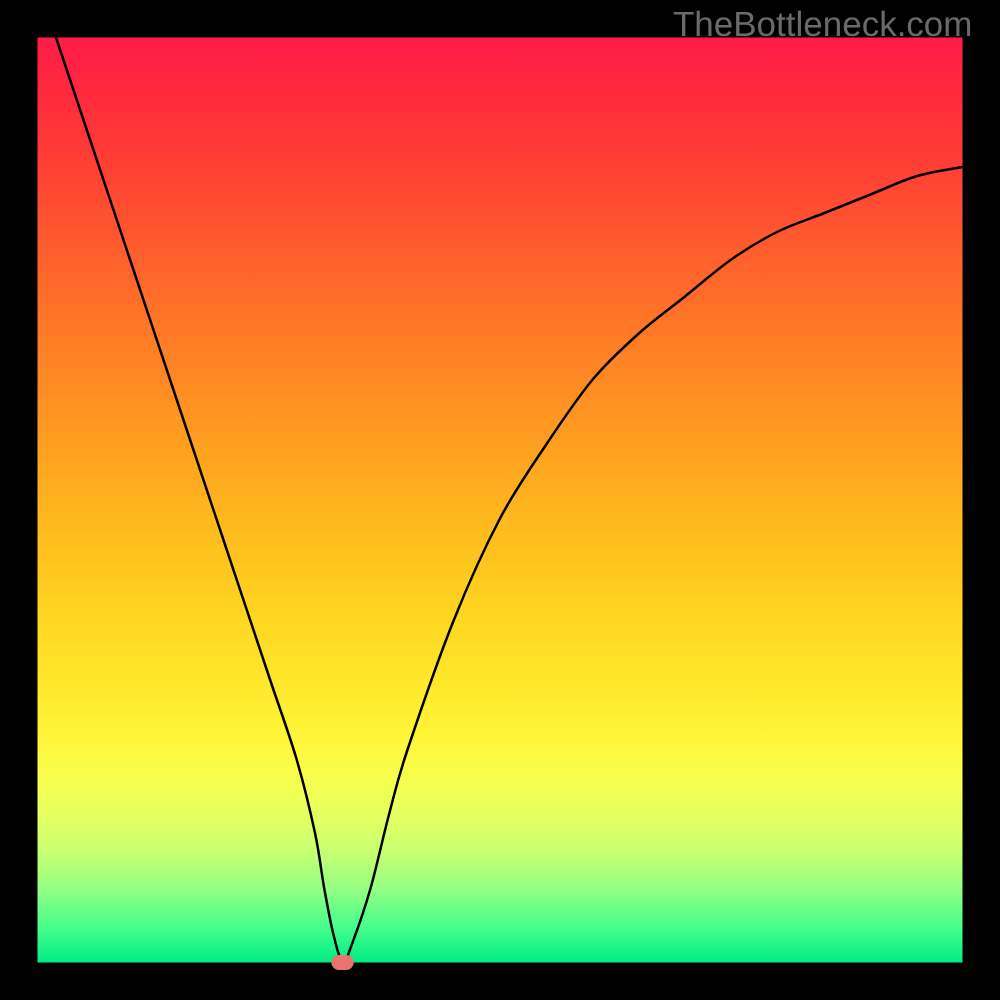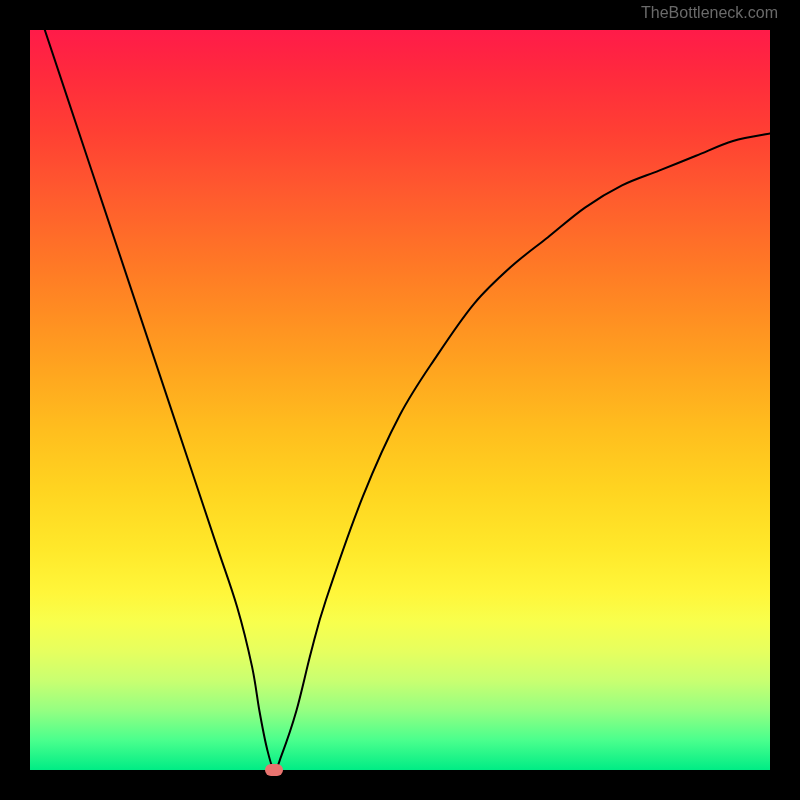--- a/index.html
+++ b/index.html
@@ -41,21 +41,21 @@
       #94ff82 92%,
       #4aff8d 96%,
       #00ec85 100%
     );
   }
   .watermark {
     position: absolute;
     top: 4px;
     right: 22px;
     color: #6a6a6a;
-    font-size: 16px;
+    font-size: 28px;
     font-weight: 400;
     letter-spacing: 0px;
   }
   svg.curve {
     position: absolute;
     left: 0;
     top: 0;
     width: 740px;
     height: 740px;
   }

